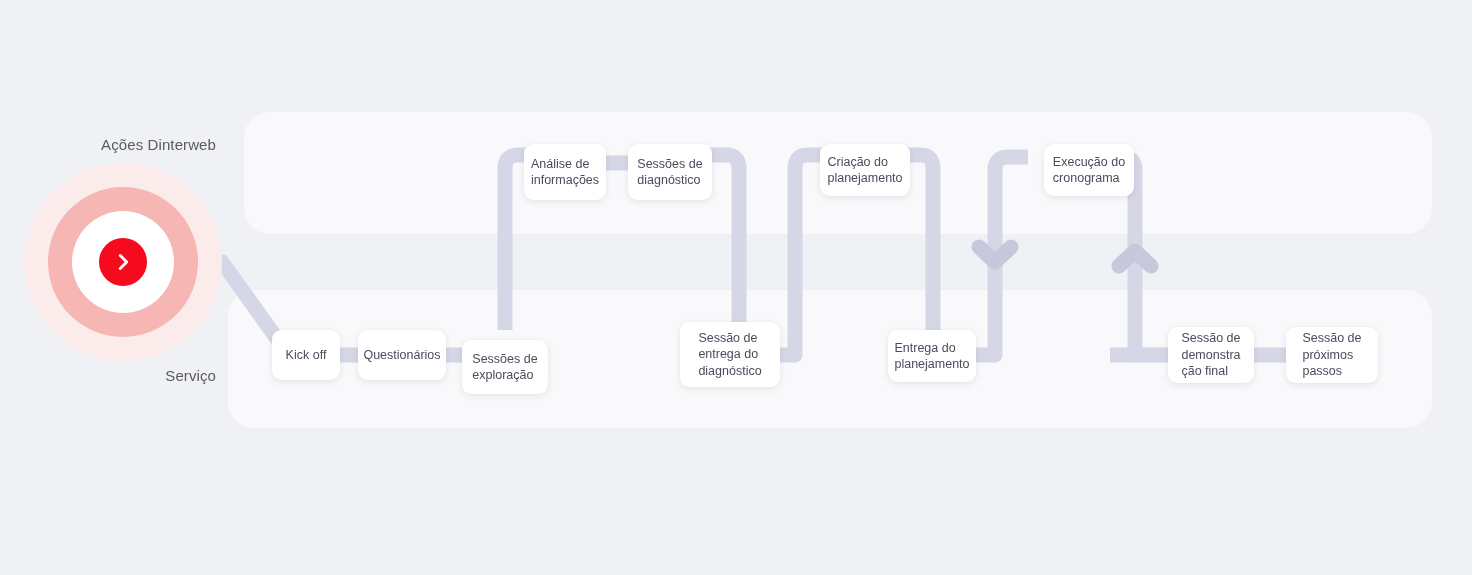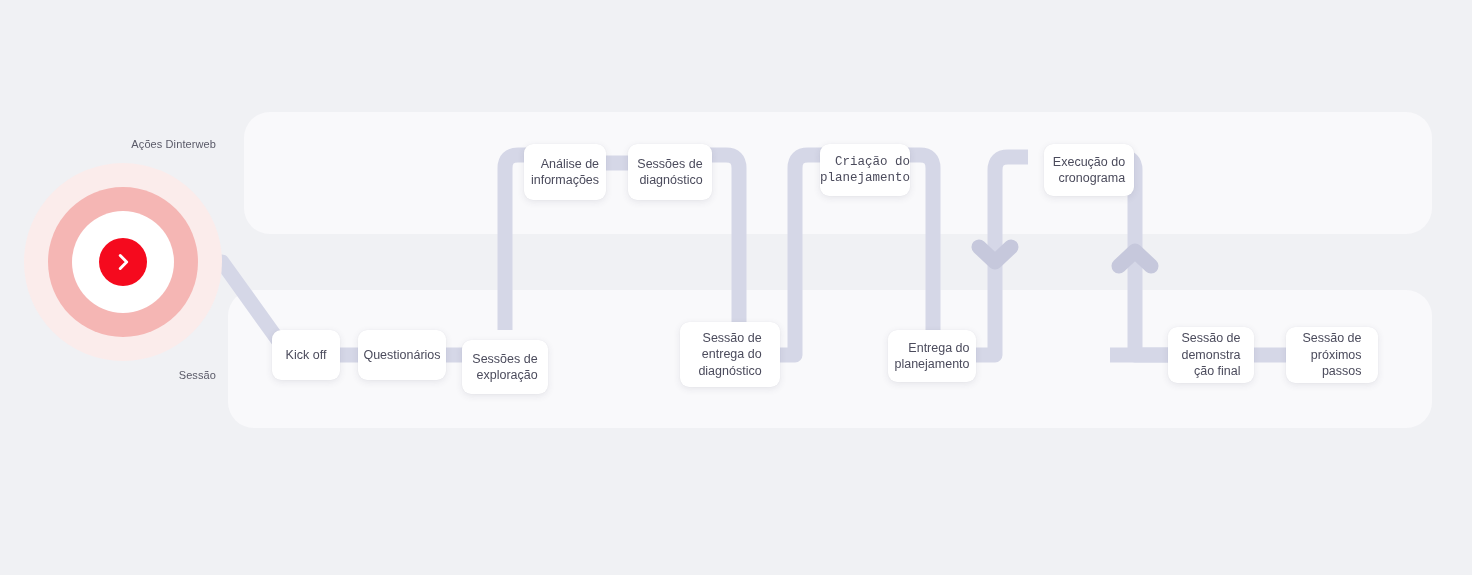--- a/index.html
+++ b/index.html
@@ -39,21 +39,21 @@
     left: 228px;
     top: 290px;
     width: 1204px;
     height: 138px;
   }
 
   
   .lane-label {
     position: absolute;
     color: #5a5a68;
-    font-size: 11px;
+    font-size: 15px;
     line-height: 19px;
     text-align: right;
     letter-spacing: .1px;
   }
   .lane-label--actions {
     left: 60px;
     top: 135px;
     width: 156px;
   }
   .lane-label--service {
@@ -115,21 +115,21 @@
     position: absolute;
     background: #ffffff;
     border-radius: 9px;
     box-shadow: 0 2px 7px rgba(60,60,90,0.10), 0 0 1px rgba(60,60,90,0.10);
     color: #4b4b5c;
     font-size: 12.5px;
     line-height: 16.5px;
     display: flex;
     align-items: center;
     justify-content: center;
-    text-align: right;
+    text-align: left;
     padding: 4px 6px;
     box-sizing: border-box;
     white-space: pre-line;
   }
 </style>
 </head>
 <body>
 
 <div id="stage">
 
@@ -175,29 +175,29 @@
     <div class="ring ring-inner"></div>
     <div class="ring ring-core">
       <svg class="chev" viewBox="0 0 24 24" xmlns="http://www.w3.org/2000/svg">
         <polyline points="9,5 16,12 9,19" fill="none" stroke="#ffffff" stroke-width="3.2" stroke-linecap="round" stroke-linejoin="round"></polyline>
       </svg>
     </div>
   </div>
 
   <div class="lane-label lane-label--actions">Ações
 Dinterweb</div>
-  <div class="lane-label lane-label--service">Sessão</div>
+  <div class="lane-label lane-label--service">Serviço</div>
 
   <div class="card" style="left:524px; top:144px; width:82px; height:56px;">Análise de
 informações</div>
 
   <div class="card" style="left:628px; top:144px; width:84px; height:56px;">Sessões de
 diagnóstico</div>
 
-  <div class="card" style="left:820px; top:144px; width:90px; height:52px;font-family:Liberation Mono, monospace;">Criação do
+  <div class="card" style="left:820px; top:144px; width:90px; height:52px;">Criação do
 planejamento</div>
 
   <div class="card" style="left:1044px; top:144px; width:90px; height:52px;">Execução do
 cronograma</div>
 
   <div class="card" style="left:358px; top:330px; width:88px; height:50px;">Questionários</div>
 
   <div class="card" style="left:272px; top:330px; width:68px; height:50px;">Kick off</div>
 
   <div class="card" style="left:462px; top:340px; width:86px; height:54px;">Sessões de

